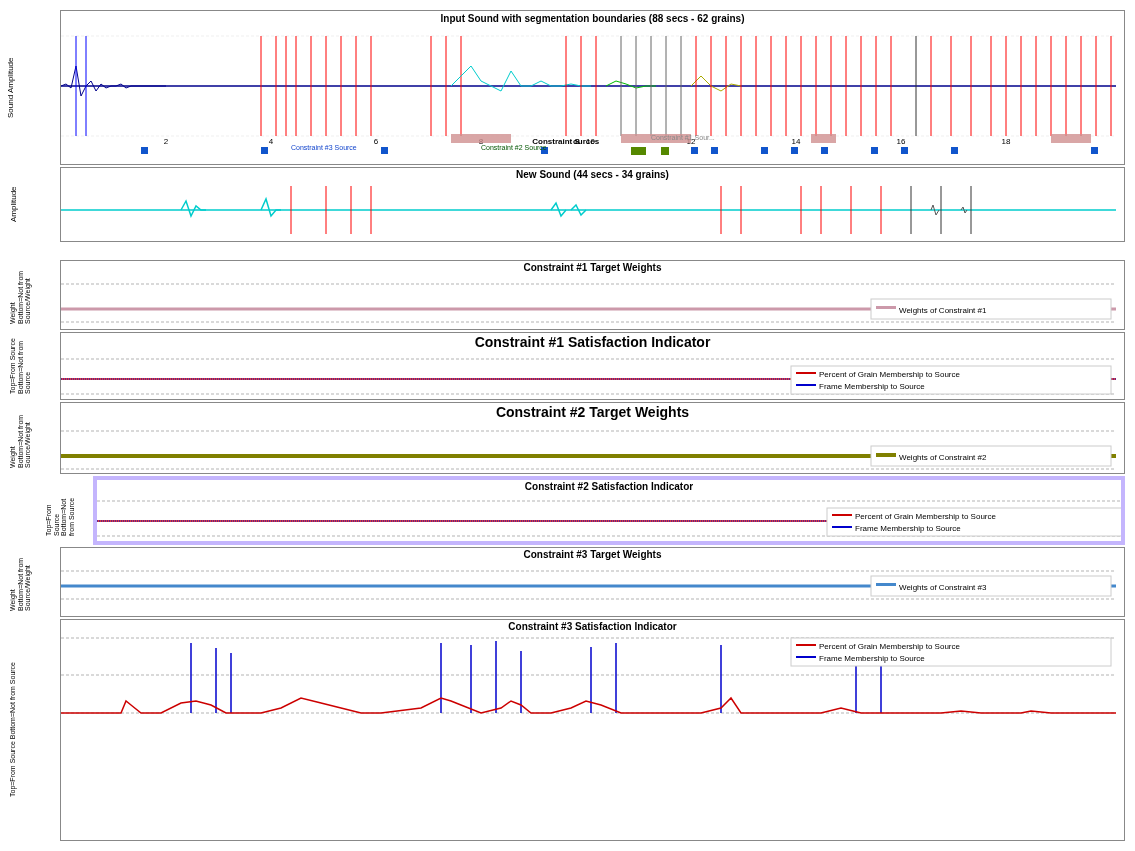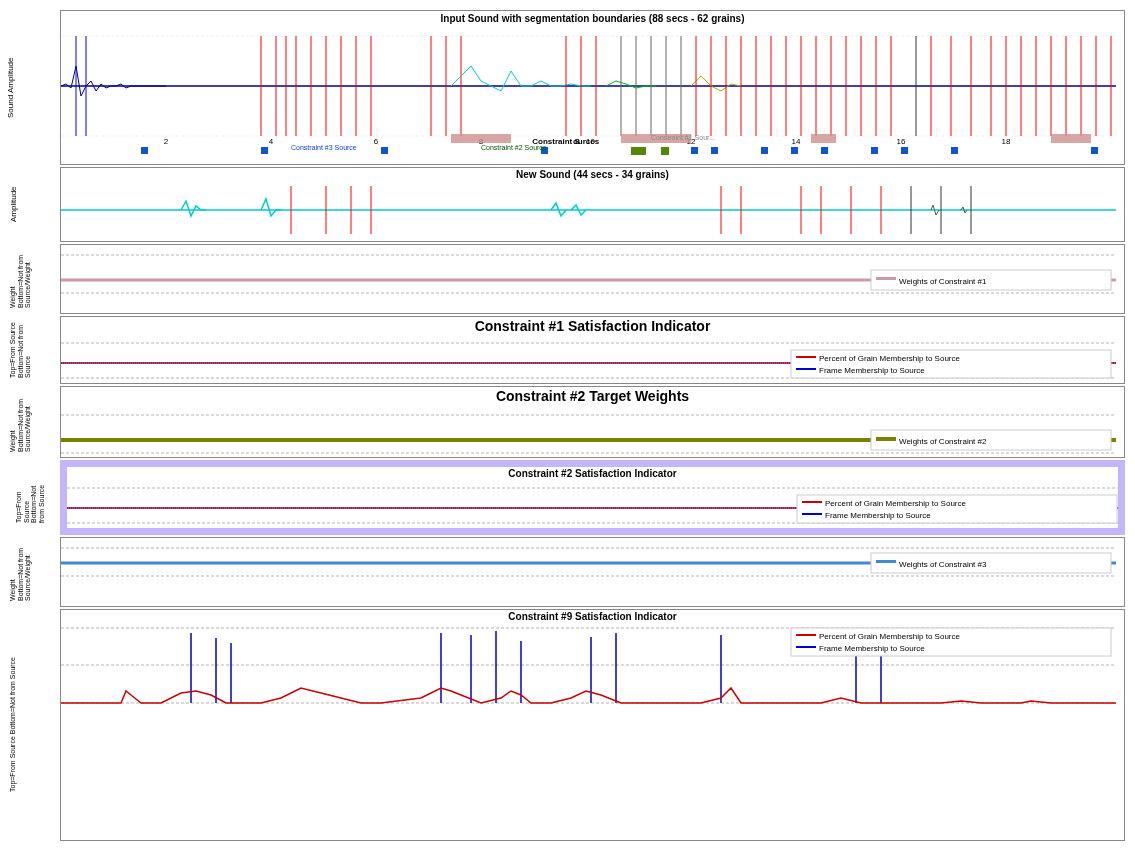--- a/index.html
+++ b/index.html
@@ -168,21 +168,21 @@
         <div style="position:absolute; left:1030px; top:1px; width:7px; height:7px; background:#1155cc;"></div>
 
         <div style="position:absolute; left:570px; top:1px; width:15px; height:8px; background:#558800;"></div>
         <div style="position:absolute; left:600px; top:1px; width:8px; height:8px; background:#558800;"></div>
         <div style="position:absolute; left:420px; top:-2px; font-size:7px; color:#005500;">Constraint #2 Source</div>
         <div style="position:absolute; left:230px; top:-2px; font-size:7px; color:#1144cc;">Constraint #3 Source</div>
       </div>
     </div>
   </div>
 
-  <div style="position:relative; flex:0 0 75px; border:1px solid #888; margin-bottom:2px;">
+  <div style="position:relative; flex:0 0 75px; border:1px solid #888; margin-bottom:18px;">
     <div style="text-align:center; font-size:10px; font-weight:bold; padding:1px 0;">New Sound (44 secs - 34 grains)</div>
     <div style="position:absolute; left:-52px; top:10px; bottom:10px; display:flex; align-items:center; justify-content:center; writing-mode:vertical-rl; transform:rotate(180deg); font-size:8px;">Amplitude</div>
     <svg width="100%" height="58" style="display:block;">
       <line x1="0" y1="29" x2="1055" y2="29" stroke="#00cccc" stroke-width="1.5"></line>
       <text x="-3" y="13" text-anchor="end" font-size="8">1</text>
       <text x="-3" y="32" text-anchor="end" font-size="8">0</text>
       <text x="-3" y="52" text-anchor="end" font-size="8">-1</text>
 
       <polyline points="120,29 125,20 130,35 135,25 140,29 145,29" stroke="#00cccc" stroke-width="1.5" fill="none"></polyline>
       <polyline points="200,29 205,18 210,35 215,29 220,29" stroke="#00cccc" stroke-width="1.5" fill="none"></polyline>
@@ -211,20 +211,21 @@
 
       <g stroke="#333" stroke-width="1">
         <line x1="850" y1="5" x2="850" y2="53"></line>
         <line x1="880" y1="5" x2="880" y2="53"></line>
         <line x1="910" y1="5" x2="910" y2="53"></line>
       </g>
     </svg>
   </div>
 
   <div style="position:relative; flex:0 0 70px; border:1px solid #888; margin-bottom:2px;">
+    <div style="text-align:center; font-size:10px; font-weight:bold; padding:1px 0;">Constraint #1 Target Weights</div>
     <div style="position:absolute; left:-52px; top:5px; bottom:5px; display:flex; align-items:center; justify-content:center; writing-mode:vertical-rl; transform:rotate(180deg); font-size:7px; line-height:1.1;">Weight Bottom=Not from Source/Weight</div>
     <svg width="100%" height="52" style="display:block;">
 
       <line x1="0" y1="10" x2="1055" y2="10" stroke="#666" stroke-width="0.5" stroke-dasharray="3,2"></line>
       <line x1="0" y1="35" x2="1055" y2="35" stroke="#cc99aa" stroke-width="3"></line>
       <line x1="0" y1="48" x2="1055" y2="48" stroke="#666" stroke-width="0.5" stroke-dasharray="3,2"></line>
       <text x="-3" y="13" text-anchor="end" font-size="8">0</text>
       <text x="-3" y="38" text-anchor="end" font-size="8">-1</text>
       <text x="-3" y="50" text-anchor="end" font-size="8">-2</text>
 
@@ -263,56 +264,57 @@
       <line x1="0" y1="48" x2="1055" y2="48" stroke="#666" stroke-width="0.5" stroke-dasharray="3,2"></line>
       <text x="-3" y="13" text-anchor="end" font-size="8">0</text>
       <text x="-3" y="38" text-anchor="end" font-size="8">-1</text>
       <text x="-3" y="50" text-anchor="end" font-size="8">-2</text>
       <rect x="810" y="25" width="240" height="20" fill="white" stroke="#ccc"></rect>
       <rect x="815" y="32" width="20" height="4" fill="#808000"></rect>
       <text x="838" y="39" font-size="8">Weights of Constraint #2</text>
     </svg>
   </div>
 
-  <div style="position:relative; flex:0 0 65px; border:7px solid #c4b5fd; margin-bottom:2px;">
+  <div style="position:relative; flex:0 0 65px; border:4px solid #c4b5fd; margin-bottom:2px;margin-left:33px;">
     <div style="text-align:center; font-size:10px; font-weight:bold; padding:1px 0;">Constraint #2 Satisfaction Indicator</div>
     <div style="position:absolute; left:-52px; top:5px; bottom:5px; display:flex; align-items:center; justify-content:center; writing-mode:vertical-rl; transform:rotate(180deg); font-size:7px; line-height:1.1;">Top=From Source Bottom=Not from Source</div>
     <svg width="100%" height="48" style="display:block;">
       <line x1="0" y1="8" x2="1055" y2="8" stroke="#666" stroke-width="0.5" stroke-dasharray="3,2"></line>
       <line x1="0" y1="28" x2="1055" y2="28" stroke="#cc0000" stroke-width="1.5"></line>
       <line x1="0" y1="28" x2="1055" y2="28" stroke="#0000cc" stroke-width="1" stroke-dasharray="1,1"></line>
       <line x1="0" y1="43" x2="1055" y2="43" stroke="#666" stroke-width="0.5" stroke-dasharray="3,2"></line>
       <text x="-3" y="12" text-anchor="end" font-size="8">1</text>
       <text x="-3" y="31" text-anchor="end" font-size="8">0</text>
       <text x="-3" y="45" text-anchor="end" font-size="8">-1</text>
       <rect x="730" y="15" width="320" height="28" fill="white" stroke="#ccc"></rect>
       <rect x="735" y="21" width="20" height="2" fill="#cc0000"></rect>
       <text x="758" y="26" font-size="8">Percent of Grain Membership to Source</text>
       <rect x="735" y="33" width="20" height="2" fill="#0000cc"></rect>
       <text x="758" y="38" font-size="8">Frame Membership to Source</text>
     </svg>
   </div>
 
   <div style="position:relative; flex:0 0 70px; border:1px solid #888; margin-bottom:2px;">
+    <div style="text-align:center; font-size:10px; font-weight:bold; padding:1px 0;">Constraint #3 Target Weights</div>
     <div style="position:absolute; left:-52px; top:5px; bottom:5px; display:flex; align-items:center; justify-content:center; writing-mode:vertical-rl; transform:rotate(180deg); font-size:7px; line-height:1.1;">Weight Bottom=Not from Source/Weight</div>
     <svg width="100%" height="52" style="display:block;">
       <line x1="0" y1="10" x2="1055" y2="10" stroke="#666" stroke-width="0.5" stroke-dasharray="3,2"></line>
       <line x1="0" y1="25" x2="1055" y2="25" stroke="#4488cc" stroke-width="3"></line>
       <line x1="0" y1="38" x2="1055" y2="38" stroke="#666" stroke-width="0.5" stroke-dasharray="3,2"></line>
       <text x="-3" y="13" text-anchor="end" font-size="8">1</text>
       <text x="-3" y="28" text-anchor="end" font-size="8">0</text>
       <text x="-3" y="42" text-anchor="end" font-size="8">-1</text>
       <rect x="810" y="15" width="240" height="20" fill="white" stroke="#ccc"></rect>
       <rect x="815" y="22" width="20" height="3" fill="#4488cc"></rect>
       <text x="838" y="29" font-size="8">Weights of Constraint #3</text>
     </svg>
   </div>
 
   <div style="position:relative; flex:1; border:1px solid #888;">
-    <div style="text-align:center; font-size:10px; font-weight:bold; padding:1px 0;">Constraint #9 Satisfaction Indicator</div>
+    <div style="text-align:center; font-size:10px; font-weight:bold; padding:1px 0;">Constraint #3 Satisfaction Indicator</div>
     <div style="position:absolute; left:-52px; top:5px; bottom:5px; display:flex; align-items:center; justify-content:center; writing-mode:vertical-rl; transform:rotate(180deg); font-size:7px; line-height:1.1;">Top=From Source Bottom=Not from Source</div>
     <svg width="100%" height="95" style="display:block;">
 
       <line x1="0" y1="5" x2="1055" y2="5" stroke="#666" stroke-width="0.5" stroke-dasharray="3,2"></line>
       <line x1="0" y1="42" x2="1055" y2="42" stroke="#666" stroke-width="0.5" stroke-dasharray="3,2"></line>
       <line x1="0" y1="80" x2="1055" y2="80" stroke="#666" stroke-width="0.5" stroke-dasharray="3,2"></line>
 
       <text x="-3" y="9" text-anchor="end" font-size="8">1</text>
       <text x="-3" y="45" text-anchor="end" font-size="8">0.5</text>
       <text x="-3" y="83" text-anchor="end" font-size="8">0</text>

